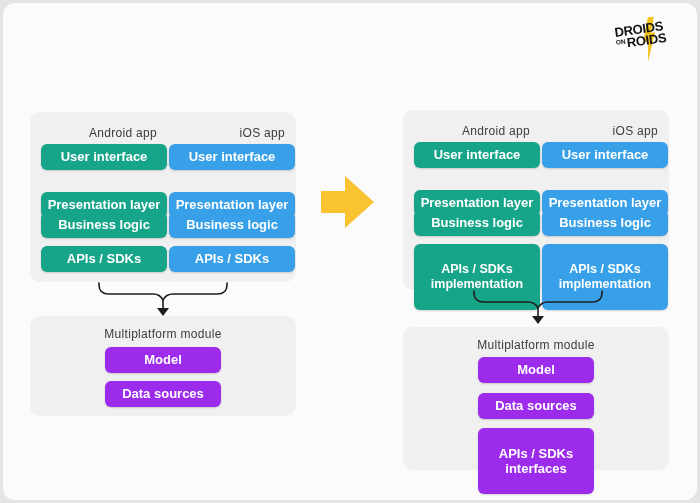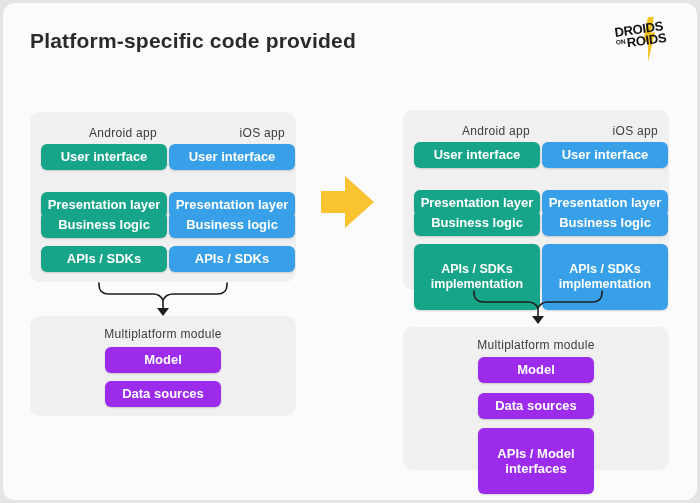--- a/index.html
+++ b/index.html
@@ -66,21 +66,20 @@
   #before-bracket { left:93px;  top:283px; }
   #after-bracket  { left:468px; top:291px; }
   #big-arrow { position:absolute; left:321px; top:175px; }
 </style>
 </head>
 <body>
 
 <div class="card"></div>
 
 <div class="title">
-  <div>Platform-specific code provided</div>
 </div>
 
 <div class="logo">
   <svg class="bolt" width="16" height="44" viewBox="0 0 16 44">
     <polygon points="9,0 15,0 10,16 14,16 3,44 6,24 1,24" fill="#F5C118"></polygon>
   </svg>
   <div class="txt l1">DROIDS</div>
   <div class="txt l2"><span class="on">ON</span><span>ROIDS</span></div>
 </div>
 
@@ -129,14 +128,14 @@
 <svg class="bracket" id="after-bracket" width="140" height="34" viewBox="0 0 140 34">
   <path d="M6,0 V2 Q6,11 16,11 H60 Q67,11 70,17 Q73,11 80,11 H124 Q134,11 134,2 V0" fill="none" stroke="#1e1e1e" stroke-width="1.6" stroke-linecap="round"></path>
   <path d="M70,17 V26" fill="none" stroke="#1e1e1e" stroke-width="1.6"></path>
   <polygon points="64,25 76,25 70,33" fill="#1e1e1e"></polygon>
 </svg>
 
 <div class="panel" id="after-module">
   <div class="module-title">Multiplatform module</div>
   <div class="mblock single m0">Model</div>
   <div class="mblock single m1">Data sources</div>
-  <div class="mblock double m2">APIs / Model interfaces</div>
+  <div class="mblock double m2">APIs / SDKs interfaces</div>
 </div>
 
 </body></html>

